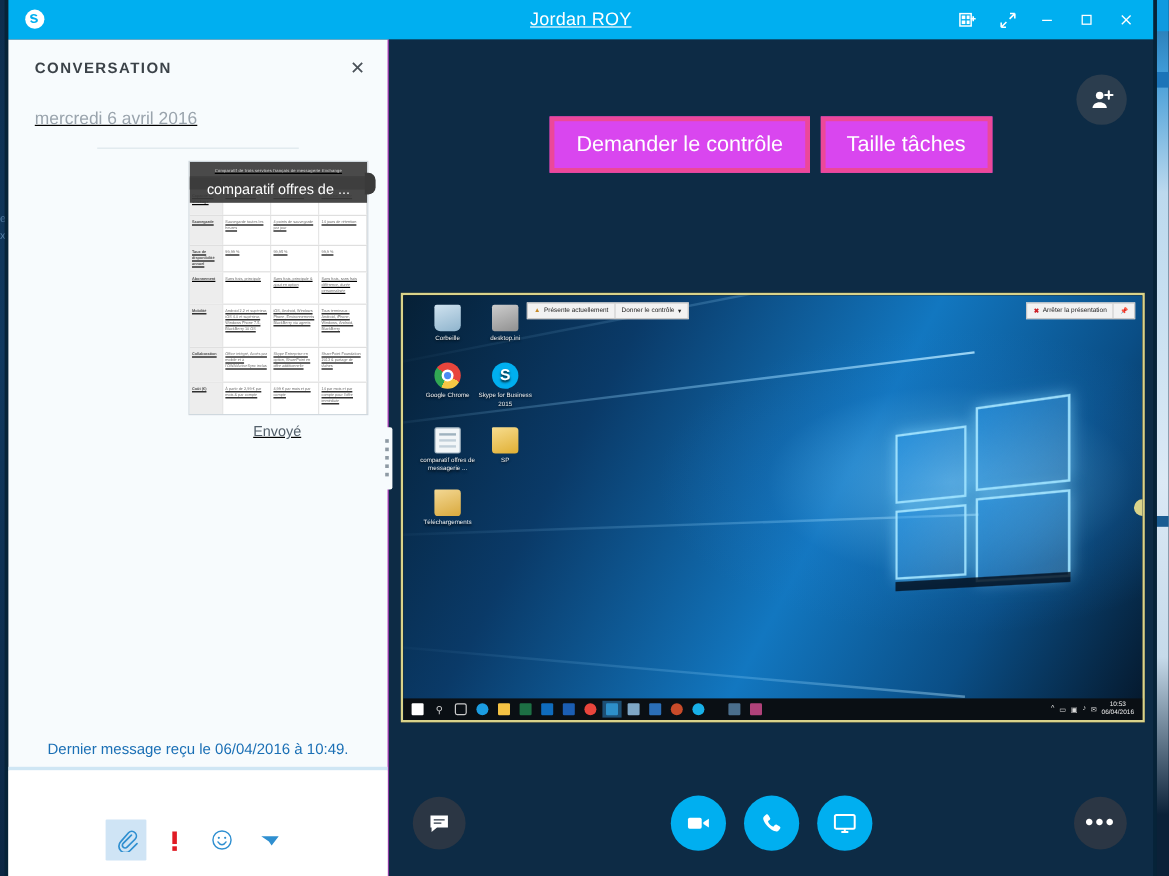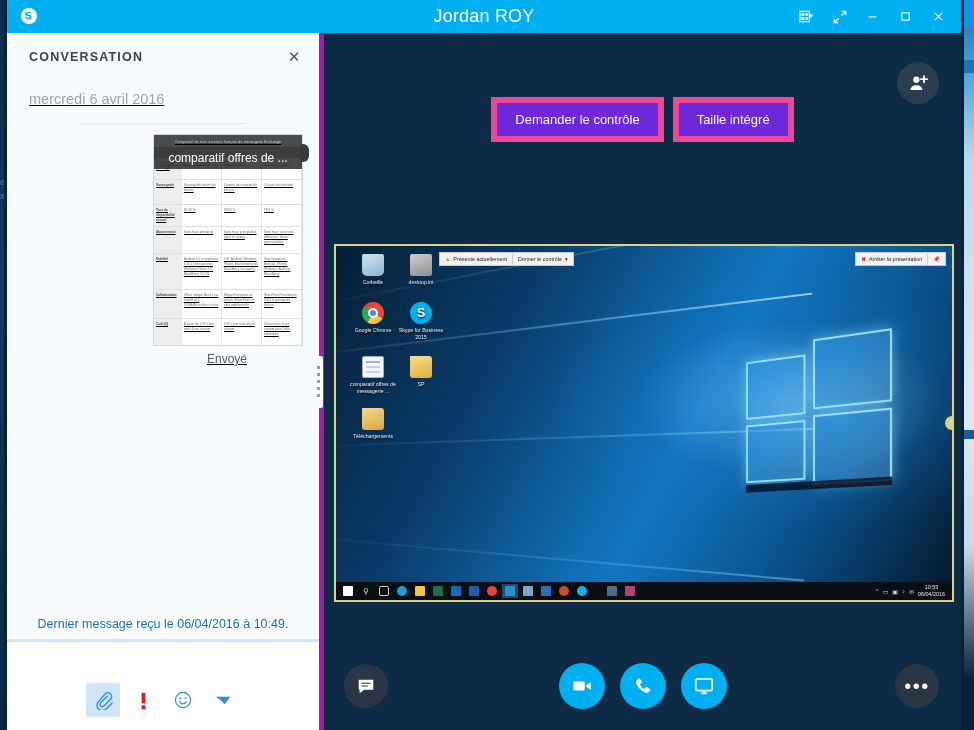--- a/index.html
+++ b/index.html
@@ -41,37 +41,37 @@
   .titlebar {
     position: relative; height: 33px; background: #00AFF0; width: 100%;
     display: flex; align-items: center;
   }
   .tb-logo {
     width: 44px; height: 33px; display:flex; align-items:center; justify-content:center;
   }
   .tb-logo svg { display:block; }
   .tb-title {
     position: absolute; left: 0; right: 0; text-align: center;
-    color: #ffffff; font-size: 18px; letter-spacing: .2px; pointer-events: none;
+    color: #ffffff; font-size: 15px; letter-spacing: .2px; pointer-events: none; text-decoration: underline;
   }
   .tb-right { margin-left: auto; display: flex; align-items: center; height: 33px; padding-right: 6px; }
   .tb-btn {
     width: 33px; height: 33px; display: flex; align-items: center; justify-content: center;
     color: #ffffff; cursor: pointer; font-size: 13px;
   }
 
   
   .body-split { display: flex; height: 697px; width: 100%; }
 
   
   .left-panel {
     width: 317px; min-width: 317px; height: 697px;
     background: #f7fbfd; position: relative;
     display: flex; flex-direction: column;
-    border-right: 5px solid #a21caf;
+    border-right: 1px solid #a21caf;
   }
   .conv-head {
     height: 48px; display: flex; align-items: center; padding: 0 14px 0 22px;
   }
   .conv-head-title {
     font-size: 12.5px; font-weight: bold; color: #3b4248; letter-spacing: 1.2px;
   }
   .conv-head-close {
     margin-left: auto; font-size: 15px; color: #4a5158; cursor: pointer;
     width: 22px; height: 22px; display:flex; align-items:center; justify-content:center;
@@ -161,22 +161,22 @@
   .add-participant {
     position: absolute; right: 22px; top: 50px; transform: translateY(-50%);
     width: 42px; height: 42px; border-radius: 50%; background: #2b3d4e;
     display: flex; align-items: center; justify-content: center; cursor: pointer;
   }
   .stage-actions {
     position: absolute; left: 0; right: 0; top: 64px;
     display: flex; justify-content: center; gap: 9px;
   }
   .sbtn {
-    background: #6d28d9; color: #ffffff; font-size: 13px;
-    padding: 9px 18px; border: 6px solid #ec4899; cursor: pointer;
+    background: #d946ef; color: #ffffff; font-size: 18px;
+    padding: 9px 18px; border: 4px solid #ec4899; cursor: pointer;
     white-space: nowrap;
   }
 
   
   .share-wrap { position: relative; flex: 1; }
   .share {
     position: absolute; left: 10px; top: 111px; width: 620px; height: 358px;
     border: 2px solid #d9d38a; background: #000; overflow: hidden;
   }
   .share-inner { position: absolute; inset: 0; }
@@ -450,21 +450,21 @@
         <div class="stage-head">
           <div class="add-participant">
             <svg width="21" height="21" viewBox="0 0 24 24" fill="#ffffff">
               <circle cx="9.6" cy="7.6" r="3.6"></circle>
               <path d="M2.8 19.5c0-3.4 3.1-5.6 6.8-5.6s6.8 2.2 6.8 5.6z"></path>
               <path d="M18.3 3.6v7M14.8 7.1h7" stroke="#ffffff" stroke-width="2" fill="none" stroke-linecap="round"></path>
             </svg>
           </div>
           <div class="stage-actions">
             <div class="sbtn">Demander le contrôle</div>
-            <div class="sbtn">Taille intégré</div>
+            <div class="sbtn">Taille tâches</div>
           </div>
         </div>
 
         <div class="share-wrap">
           <div class="share">
             <div class="share-inner">
               <div class="wallpaper">
                 <div class="wp-ray" style="left:-40px; top:110px; width:520px; transform:rotate(-7deg);"></div>
                 <div class="wp-ray" style="left:-40px; top:200px; width:520px; transform:rotate(-2deg); opacity:.55;"></div>
                 <div class="wp-ray" style="left:-30px; top:290px; width:500px; transform:rotate(5deg); opacity:.5;"></div>

